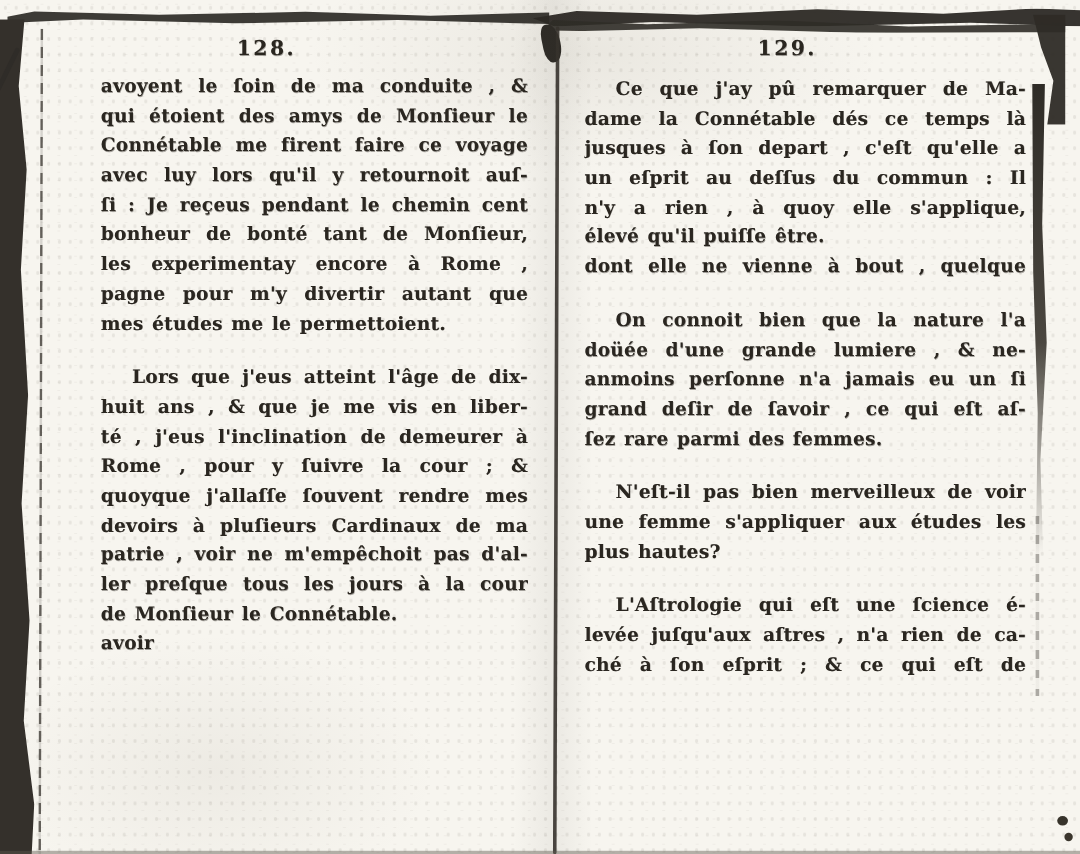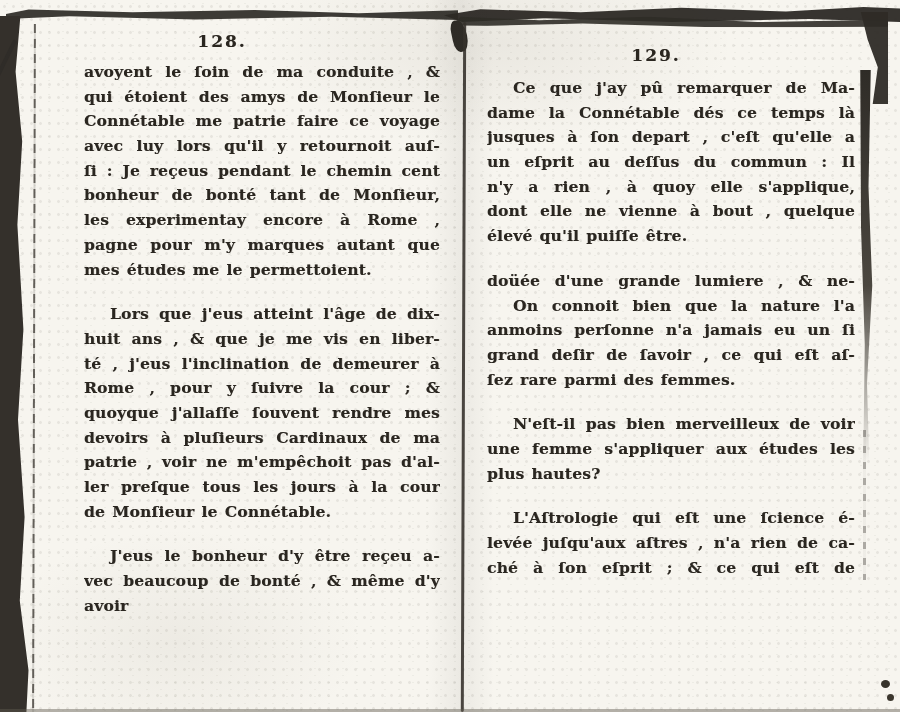--- a/index.html
+++ b/index.html
@@ -68,21 +68,21 @@
   .dot-1{position:absolute;left:881px;top:680px;width:9px;height:8px;background:#37332b;border-radius:50%;}
   .dot-2{position:absolute;left:887px;top:694px;width:7px;height:7px;background:#3b362d;border-radius:50%;}
   .bottom-edge{
     position:absolute;left:0;top:709px;width:900px;height:3px;background:rgba(95,90,80,.45);
   }
   
   .page-text{position:absolute;color:#2a2620;font-weight:700;font-size:15.5px;
     letter-spacing:.2px;word-spacing:1.5px;
     text-shadow:.4px .3px .5px rgba(42,38,32,.4);}
   .page-left-text{left:84px;top:28px;width:356px;}
-  .page-right-text{left:487px;top:42px;width:368px;}
+  .page-right-text{left:487px;top:28px;width:368px;}
   .pagenum{height:26px;line-height:26px;text-align:center;font-size:17px;letter-spacing:2px;}
   .page-left-text .pagenum{margin-bottom:6px;padding-right:80px;}
   .page-right-text .pagenum{margin-bottom:8px;padding-right:30px;}
   .para{margin:0;}
   .para + .para{margin-top:20px;}
   .tline{height:24.7px;line-height:24.7px;overflow:hidden;
     text-align:justify;text-align-last:justify;}
   .tline.tshort{text-align-last:left;}
   .tline.indent{text-indent:26px;}
   .catchword-row{height:24.7px;line-height:24.7px;padding-right:6px;}
@@ -110,62 +110,58 @@
   <div class="dot-1"></div>
   <div class="dot-2"></div>
   <div class="bottom-edge"></div>
 
   <div class="page-text page-left-text">
     <div class="pagenum">128.</div>
     <div class="lines-container">
         <div class="para">
           <div class="tline">avoyent le ſoin de ma conduite , &amp;</div>
           <div class="tline">qui étoient des amys de Monſieur le</div>
-          <div class="tline">Connétable me patrie faire ce voyage</div>
+          <div class="tline">Connétable me firent faire ce voyage</div>
           <div class="tline">avec luy lors qu'il y retournoit auſ-</div>
           <div class="tline">ſi : Je reçeus pendant le chemin cent</div>
           <div class="tline">bonheur de bonté tant de Monſieur,</div>
           <div class="tline">les experimentay encore à Rome , m'ay-</div>
-          <div class="tline">pagne pour m'y marques autant que</div>
+          <div class="tline">pagne pour m'y divertir autant que</div>
           <div class="tline tshort">mes études me le permettoient.</div>
         </div>
         <div class="para">
           <div class="tline indent">Lors que j'eus atteint l'âge de dix-</div>
           <div class="tline">huit ans , &amp; que je me vis en liber-</div>
           <div class="tline">té , j'eus l'inclination de demeurer à</div>
           <div class="tline">Rome , pour y ſuivre la cour ; &amp;</div>
           <div class="tline">quoyque j'allaſſe ſouvent rendre mes</div>
           <div class="tline">devoirs à pluſieurs Cardinaux de ma</div>
           <div class="tline">patrie , voir ne m'empêchoit pas d'al-</div>
           <div class="tline">ler preſque tous les jours à la cour</div>
           <div class="tline tshort">de Monſieur le Connétable.</div>
-        </div>
-        <div class="para">
-          <div class="tline indent">J'eus le bonheur d'y être reçeu a-</div>
-          <div class="tline">vec beaucoup de bonté , &amp; même d'y</div>
         </div>
       </div>
     <div class="catchword-row">avoir</div>
   </div>
 
   <div class="page-text page-right-text">
     <div class="pagenum">129.</div>
     <div class="lines-container">
         <div class="para">
           <div class="tline indent">Ce que j'ay pû remarquer de Ma-</div>
           <div class="tline">dame la Connétable dés ce temps là</div>
           <div class="tline">jusques à ſon depart , c'eſt qu'elle a</div>
           <div class="tline">un eſprit au deſſus du commun : Il</div>
           <div class="tline">n'y a rien , à quoy elle s'applique,</div>
+          <div class="tline tshort">élevé qu'il puiſſe être.</div>
           <div class="tline">dont elle ne vienne à bout , quelque</div>
-          <div class="tline tshort">élevé qu'il puiſſe être.</div>
         </div>
         <div class="para">
+          <div class="tline indent">On connoit bien que la nature l'a</div>
           <div class="tline">doüée d'une grande lumiere , &amp; ne-</div>
-          <div class="tline indent">On connoit bien que la nature l'a</div>
           <div class="tline">anmoins perſonne n'a jamais eu un ſi</div>
           <div class="tline">grand deſir de ſavoir , ce qui eſt aſ-</div>
           <div class="tline tshort">ſez rare parmi des femmes.</div>
         </div>
         <div class="para">
           <div class="tline indent">N'eſt-il pas bien merveilleux de voir</div>
           <div class="tline">une femme s'appliquer aux études les</div>
           <div class="tline tshort">plus hautes?</div>
         </div>
         <div class="para">

